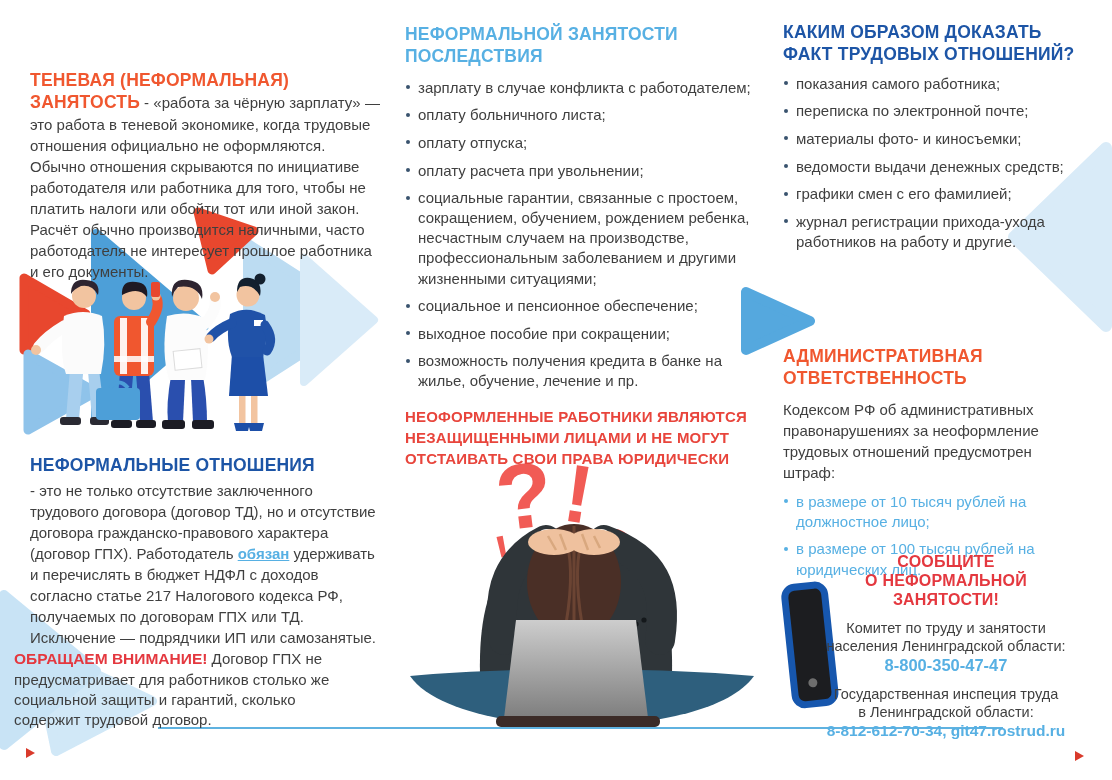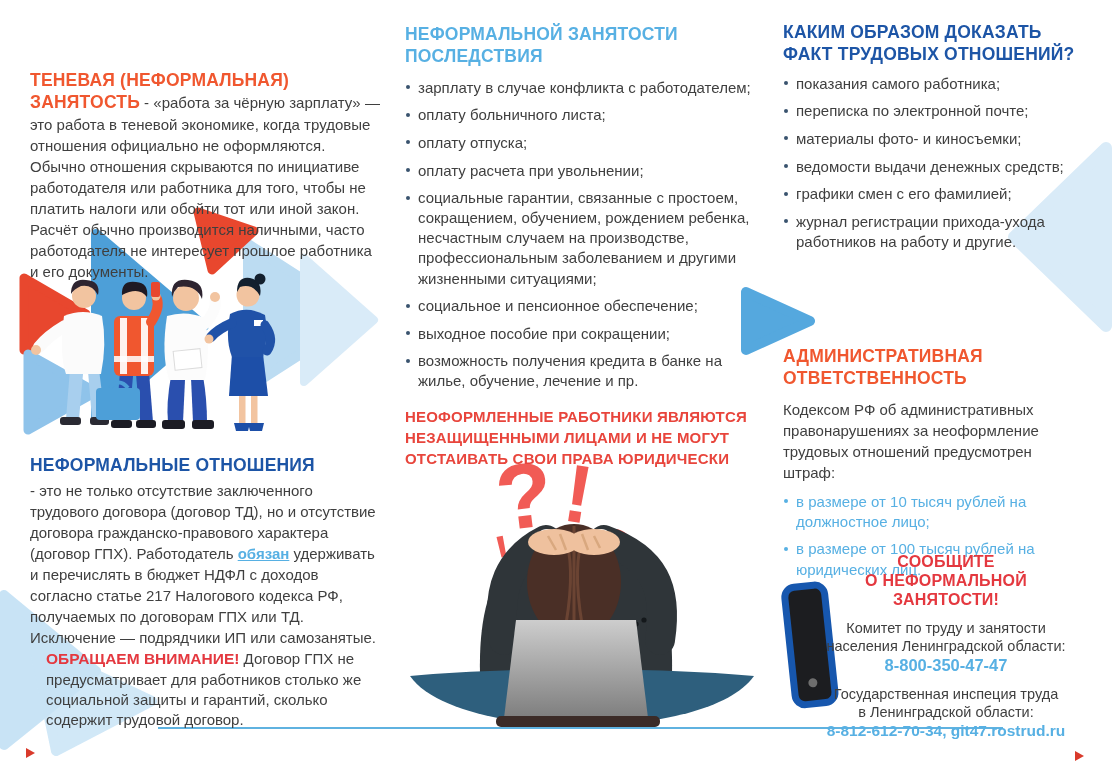--- a/index.html
+++ b/index.html
@@ -108,21 +108,21 @@
       <path d="M229,88 Q229,72 242,74 Q255,77 252,92 Q245,79 232,83 Z" fill="#13202e"></path>
       <circle cx="252" cy="75" r="5.5" fill="#13202e"></circle>
     </g>
   </svg>
 
   <div class="abs z3" style="left:30px;top:455px;width:352px;">
     <p class="h-blue">НЕФОРМАЛЬНЫЕ ОТНОШЕНИЯ</p>
     <p class="body-txt" style="margin-top:3px;"><span>- это не только отсутствие заключенного трудового договора (договор ТД), но и отсутствие договора гражданско-правового характера (договор ГПХ). Работодатель </span><span class="link-lblue">обязан</span><span> удерживать и перечислять в бюджет НДФЛ с доходов согласно статье 217 Налогового кодекса РФ, получаемых по договорам ГПХ или ТД. Исключение — подрядчики ИП или самозанятые.</span></p>
   </div>
 
-  <div class="abs z3" style="left:46px;top:649px;width:352px;">
+  <div class="abs z3" style="left:14px;top:649px;width:352px;">
     <p class="body-txt" style="line-height:1.34;"><span class="red-b" style="font-size:15.5px;">ОБРАЩАЕМ ВНИМАНИЕ!</span><span> Договор ГПХ не предусматривает для работников столько же социальной защиты и гарантий, сколько содержит трудовой договор.</span></p>
   </div>
 
   <div class="abs z3" style="left:405px;top:24px;width:362px;">
     <p class="h-lblue">
         <span style="display:block;">НЕФОРМАЛЬНОЙ ЗАНЯТОСТИ</span>
         <span style="display:block;">ПОСЛЕДСТВИЯ</span>
       </p>
     <ul class="blist">
       <li>зарплату в случае конфликта с работодателем;</li>

